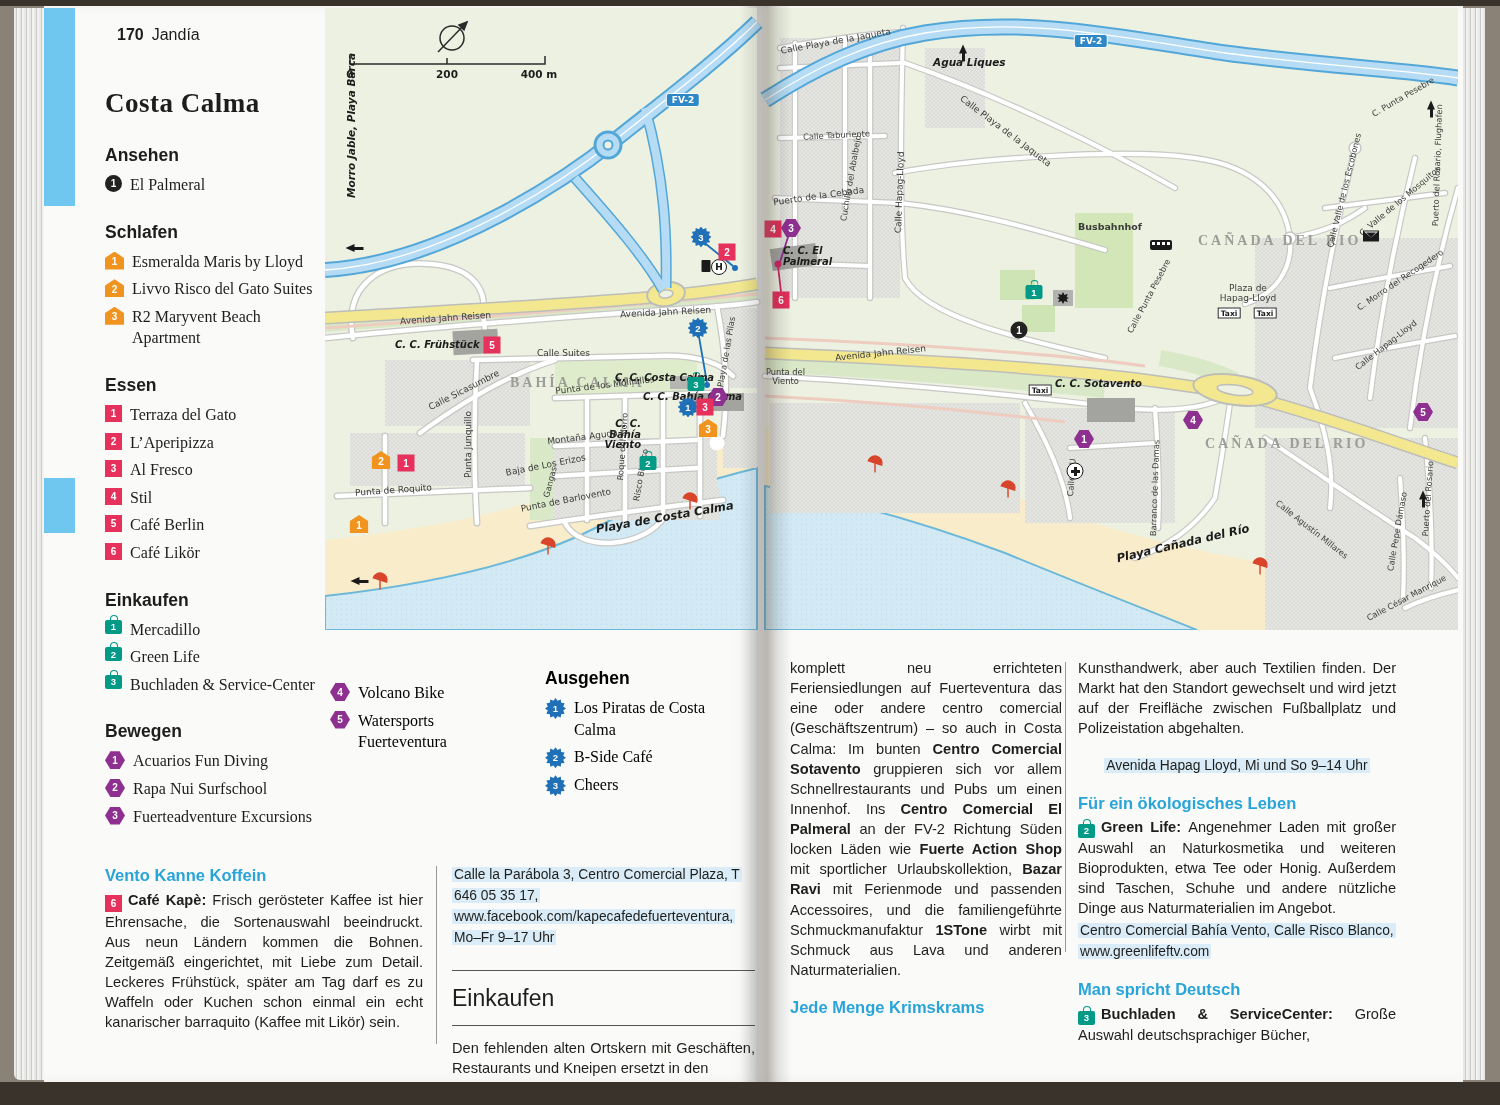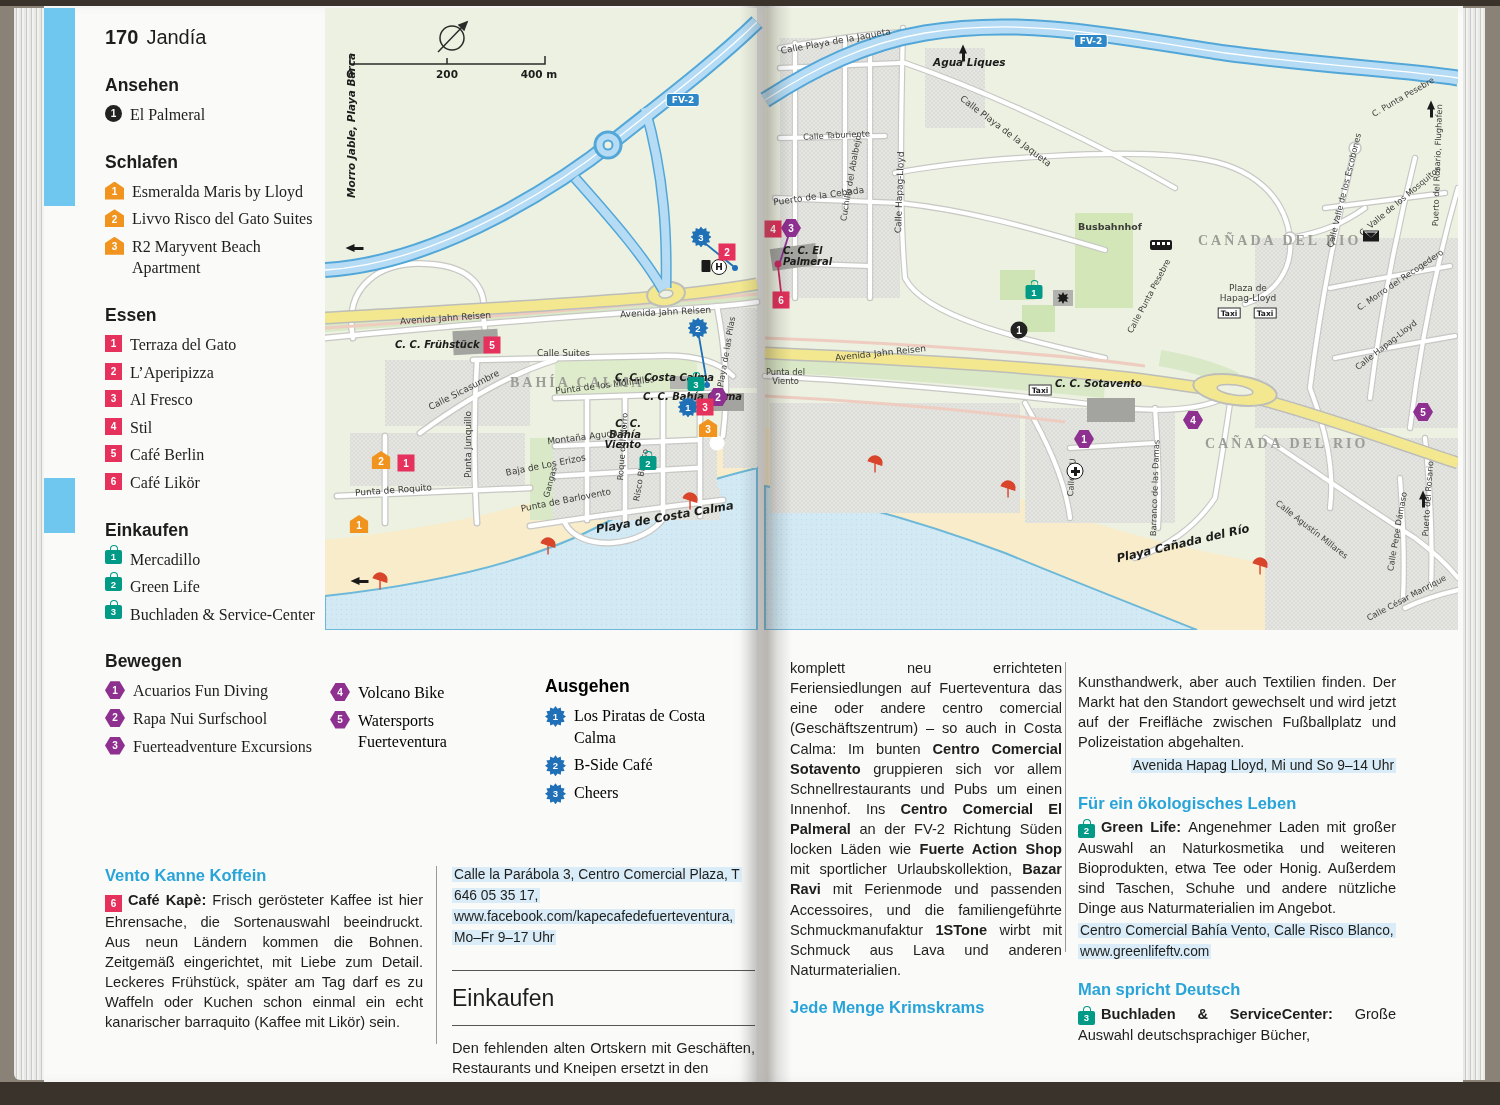--- a/index.html
+++ b/index.html
@@ -8,21 +8,21 @@
   .strip{position:absolute;left:0;width:1500px;background:#39332c;}
   .page{position:absolute;top:6px;height:1076px;background:#fafaf8;}
   #pageL{left:44px;width:713px;box-shadow:inset -14px 0 22px -14px rgba(0,0,0,.25);}
   #pageR{left:757px;width:706px;box-shadow:inset 16px 0 24px -16px rgba(0,0,0,.28);}
   .edge{position:absolute;top:8px;height:1072px;background:repeating-linear-gradient(90deg,#e8e8e6 0 2px,#c9c9c6 2px 3px,#f2f2f0 3px 5px);}
   #edgeL{left:14px;width:30px;border-radius:0 0 0 6px;}
   #edgeR{left:1463px;width:22px;}
   .tab{position:absolute;left:44px;width:31px;background:#6fc6ee;}
   
   #sidebar{position:absolute;left:105px;top:26px;width:222px;color:#1d1d1b;}
-  .pgnum{font-size:20px;}
+  .pgnum{font-size:16px;margin-left:12px;}
   .pgnum b{margin-right:8px;}
   h1.title{font-family:"Liberation Serif",serif;font-size:27px;margin:44px 0 0 0;letter-spacing:.5px;}
   .leghead{font-size:17.5px;font-weight:bold;margin:26px 0 8px 0;}
   .leg-item{display:flex;gap:8px;margin:6px 0;align-items:flex-start;
     font-family:"Liberation Serif",serif;font-size:16px;line-height:1.35;}
   .leg-item .lb{flex:0 0 auto;margin-top:1px;}
   
   .bd{display:inline-flex;align-items:center;justify-content:center;color:#fff;
       font:bold 10px "Liberation Sans",sans-serif;width:17px;height:17px;}
   .bd-essen{background:#e5315c;}
@@ -410,20 +410,21 @@
     <span class="mk bd bd-essen" style="left:456px;top:292px">6</span>
     <span class="mk bd bd-einkaufen" style="left:709px;top:279px">1</span>
     <span class="mk bd bd-ansehen" style="left:694px;top:322px">1</span>
     <span class="mk bd bd-bewegen" style="left:759px;top:431px">1</span>
     <span class="mk bd bd-bewegen" style="left:868px;top:412px">4</span>
     <span class="mk bd bd-bewegen" style="left:1098px;top:404px">5</span>
   </div>
 
   <div id="sidebar">
     <div class="pgnum"><b>170</b><span>Jandía</span></div>
+    <h1 class="title">Costa Calma</h1>
 
     <div class="leghead">Ansehen</div>
     <div class="leg-item">
         <span class="lb bd bd-ansehen">1</span>
         <span class="txt">El Palmeral</span>
       </div>
 
     <div class="leghead">Schlafen</div>
     <div class="leg-item">
         <span class="lb bd bd-schlafen">1</span>
@@ -498,21 +499,21 @@
         <span class="lb bd bd-bewegen">4</span>
         <span>Volcano Bike</span>
       </div>
     <div class="leg-item">
         <span class="lb bd bd-bewegen">5</span>
         <span>Watersports Fuerteventura</span>
       </div>
   </div>
 
   <div class="cont-list" style="left:545px;top:668px;width:175px">
-    <div class="leghead" style="margin-top:8px">Ausgehen</div>
+    <div class="leghead" style="margin-top:0">Ausgehen</div>
     <div class="leg-item">
         <span class="lb bd bd-ausgehen">1</span>
         <span>Los Piratas de Costa Calma</span>
       </div>
     <div class="leg-item">
         <span class="lb bd bd-ausgehen">2</span>
         <span>B-Side Café</span>
       </div>
     <div class="leg-item">
         <span class="lb bd bd-ausgehen">3</span>
@@ -535,23 +536,23 @@
     <p class="body-p" style="text-align:justify">Den fehlenden alten Ortskern mit Geschäften, Restaurants und Kneipen ersetzt in den</p>
   </div>
 
   <div class="art" style="left:790px;top:658px;width:272px">
     <p class="body-p"><span>komplett neu errichteten Feriensiedlungen auf Fuerteventura das eine oder andere </span><span class="ii">centro comercial</span><span> (Geschäftszentrum) – so auch in Costa Calma: Im bunten </span><span class="bb">Centro Comercial Sotavento</span><span> gruppieren sich vor allem Schnellrestaurants und Pubs um einen Innenhof. Ins </span><span class="bb">Centro Comercial El Palmeral</span><span> an der FV-2 Richtung Süden locken Läden wie </span><span class="bb">Fuerte Action Shop</span><span> mit sportlicher Urlaubskollektion, </span><span class="bb">Bazar Ravi</span><span> mit Ferienmode und passenden Accessoires, und die familiengeführte Schmuckmanufaktur </span><span class="bb">1STone</span><span> wirbt mit Schmuck aus Lava und anderen Naturmaterialien.</span></p>
     <div class="bluehead" style="margin-top:16px">Jede Menge Krimskrams</div>
   </div>
 
   <div class="vrule" style="left:1065px;top:662px;height:290px"></div>
 
-  <div class="art" style="left:1078px;top:672px;width:318px">
+  <div class="art" style="left:1078px;top:658px;width:318px">
     <p class="body-p"><span>Kunsthandwerk, aber auch Textilien finden. Der Markt hat den Standort gewechselt und wird jetzt auf der Freifläche zwischen Fußballplatz und Polizeistation abgehalten.</span></p>
-    <div style="text-align:right;margin-top:2px"><span class="addr">Avenida Hapag Lloyd, Mi und So 9–14 Uhr</span></div>
+    <div style="text-align:center;margin-top:16px"><span class="addr">Avenida Hapag Lloyd, Mi und So 9–14 Uhr</span></div>
     <div class="bluehead" style="margin-top:16px">Für ein ökologisches Leben</div>
     <p class="body-p"><span class="inlinebd bd bd-einkaufen">2</span><span><span class="bb">Green Life: </span><span>Angenehmer Laden mit großer Auswahl an Naturkosmetika und weiteren Bioprodukten, etwa Tee oder Honig. Außerdem sind Taschen, Schuhe und andere nützliche Dinge aus Naturmaterialien im Angebot.</span></span></p>
     <div style="text-align:left;margin-top:2px"><span class="addr">Centro Comercial Bahía Vento, Calle Risco Blanco, www.greenlifeftv.com</span></div>
     <div class="bluehead" style="margin-top:16px">Man spricht Deutsch</div>
     <p class="body-p"><span class="inlinebd bd bd-einkaufen">3</span><span><span class="bb">Buchladen &amp; ServiceCenter: </span><span>Große Auswahl deutschsprachiger Bücher,</span></span></p>
   </div>
 
   <div id="spine"></div>
 </div>
 

